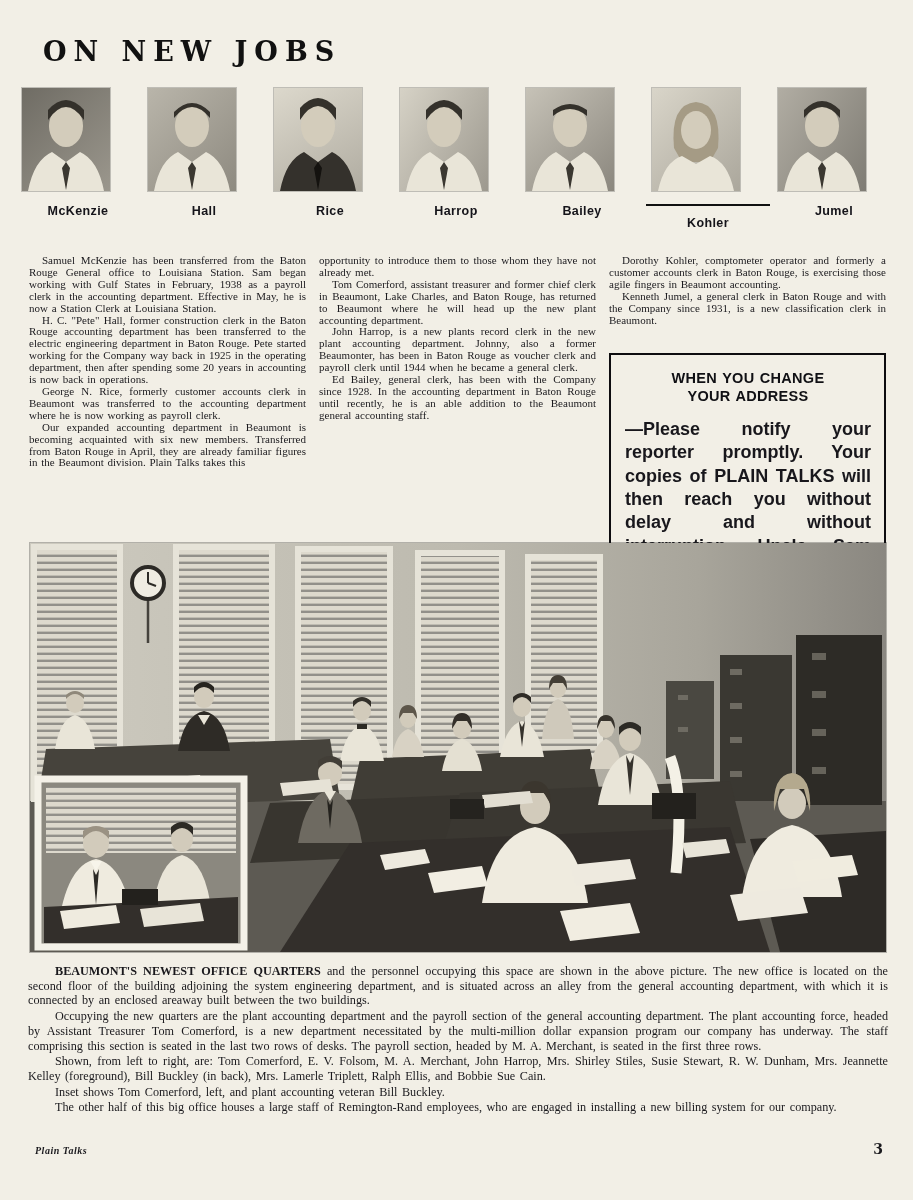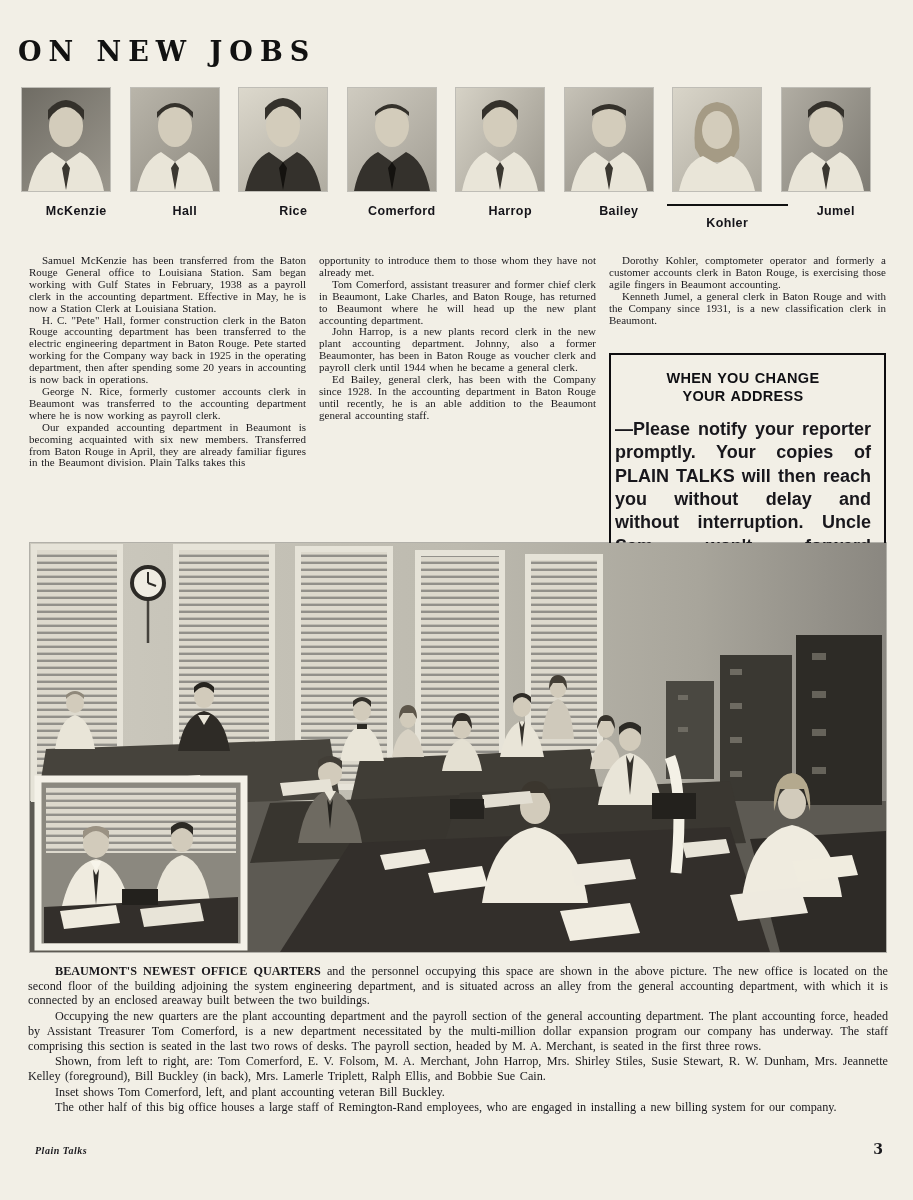--- a/index.html
+++ b/index.html
@@ -4,21 +4,21 @@
 <style>
   * { margin:0; padding:0; box-sizing:border-box; }
   html,body { background:#888; }
   .page {
     position:relative; width:913px; height:1200px; margin:0 auto;
     background:#f2efe6; color:#1b1a1e; overflow:hidden;
     font-family:"Liberation Serif", serif;
   }
   
   .title {
-    position:absolute; left:18px; top:36px;
+    position:absolute; left:43px; top:36px;
     font-family:"DejaVu Serif", serif; font-weight:bold;
     font-size:27px; letter-spacing:7px; color:#111;
   }
   
   .strip { position:absolute; left:22px; top:88px; width:868px; display:flex; justify-content:space-between; }
   .cell { width:112px; }
   .photo {
     width:88px; height:103px; position:relative; overflow:hidden;
     box-shadow:0 0 0 1px rgba(40,40,40,.25);
   }
@@ -45,21 +45,21 @@
     font-size:12.5px; letter-spacing:.4px; color:#15141a;
   }
   .has-rule { border-top:2.5px solid #111; padding-top:10px; margin-left:-6px; margin-right:-6px; }
   
   .columns { position:absolute; left:29px; top:255px; width:858px; display:flex; gap:13px; }
   .col { width:277px; font-size:11px; line-height:11.9px; text-align:justify; word-spacing:1px; }
   .col p { margin:0; text-indent:13px; }
   .col p.cont { text-indent:0; }
   
   .addr-box {
-    margin-top:27px; border:2.5px solid #0e0d10; padding:15px 13px 17px 4px;
+    margin-top:27px; border:2.5px solid #0e0d10; padding:15px 13px 17px 14px;
     background:#f2efe6;
   }
   .addr-title {
     text-align:center; font-family:"Liberation Sans", sans-serif;
     font-weight:bold; font-size:14.5px; line-height:1.22; letter-spacing:.3px; color:#101014;
   }
   .addr-body {
     margin-top:12px; font-family:"Liberation Sans", sans-serif;
     font-weight:bold; font-size:18px; line-height:1.3; text-align:justify; color:#18171c;
   }
@@ -108,31 +108,20 @@
     <div class="cell">
       <div class="photo t3">
         <svg class="sil v-dark" viewBox="0 0 88 103">
             <ellipse class="face" cx="44" cy="38" rx="17" ry="21"></ellipse>
             <path class="hair" d="M26 32 Q44 4 62 32 L62 20 Q44 0 26 20 Z"></path>
             <path class="shirt" d="M6 103 Q12 72 30 64 L44 74 L58 64 Q76 72 82 103 Z"></path>
             <path class="tie" d="M44 74 L40 80 L44 102 L48 80 Z"></path>
           </svg>
       </div>
       <div class="pname">Rice</div>
-    </div>
-    <div class="cell">
-      <div class="photo t4">
-        <svg class="sil v-dark" viewBox="0 0 88 103">
-            <ellipse class="face" cx="44" cy="38" rx="17" ry="21"></ellipse>
-            <path class="hair" d="M27 28 Q44 12 61 28 L61 24 Q44 8 27 24 Z"></path>
-            <path class="shirt" d="M6 103 Q12 72 30 64 L44 74 L58 64 Q76 72 82 103 Z"></path>
-            <path class="tie" d="M44 74 L40 80 L44 102 L48 80 Z"></path>
-          </svg>
-      </div>
-      <div class="pname">Comerford</div>
     </div>
     <div class="cell">
       <div class="photo t5">
         <svg class="sil" viewBox="0 0 88 103">
             <ellipse class="face" cx="44" cy="38" rx="17" ry="21"></ellipse>
             <path class="hair" d="M26 32 Q44 6 62 32 L62 22 Q44 2 26 22 Z"></path>
             <path class="shirt" d="M6 103 Q12 72 30 64 L44 74 L58 64 Q76 72 82 103 Z"></path>
             <path class="tie" d="M44 74 L40 80 L44 102 L48 80 Z"></path>
           </svg>
       </div>

